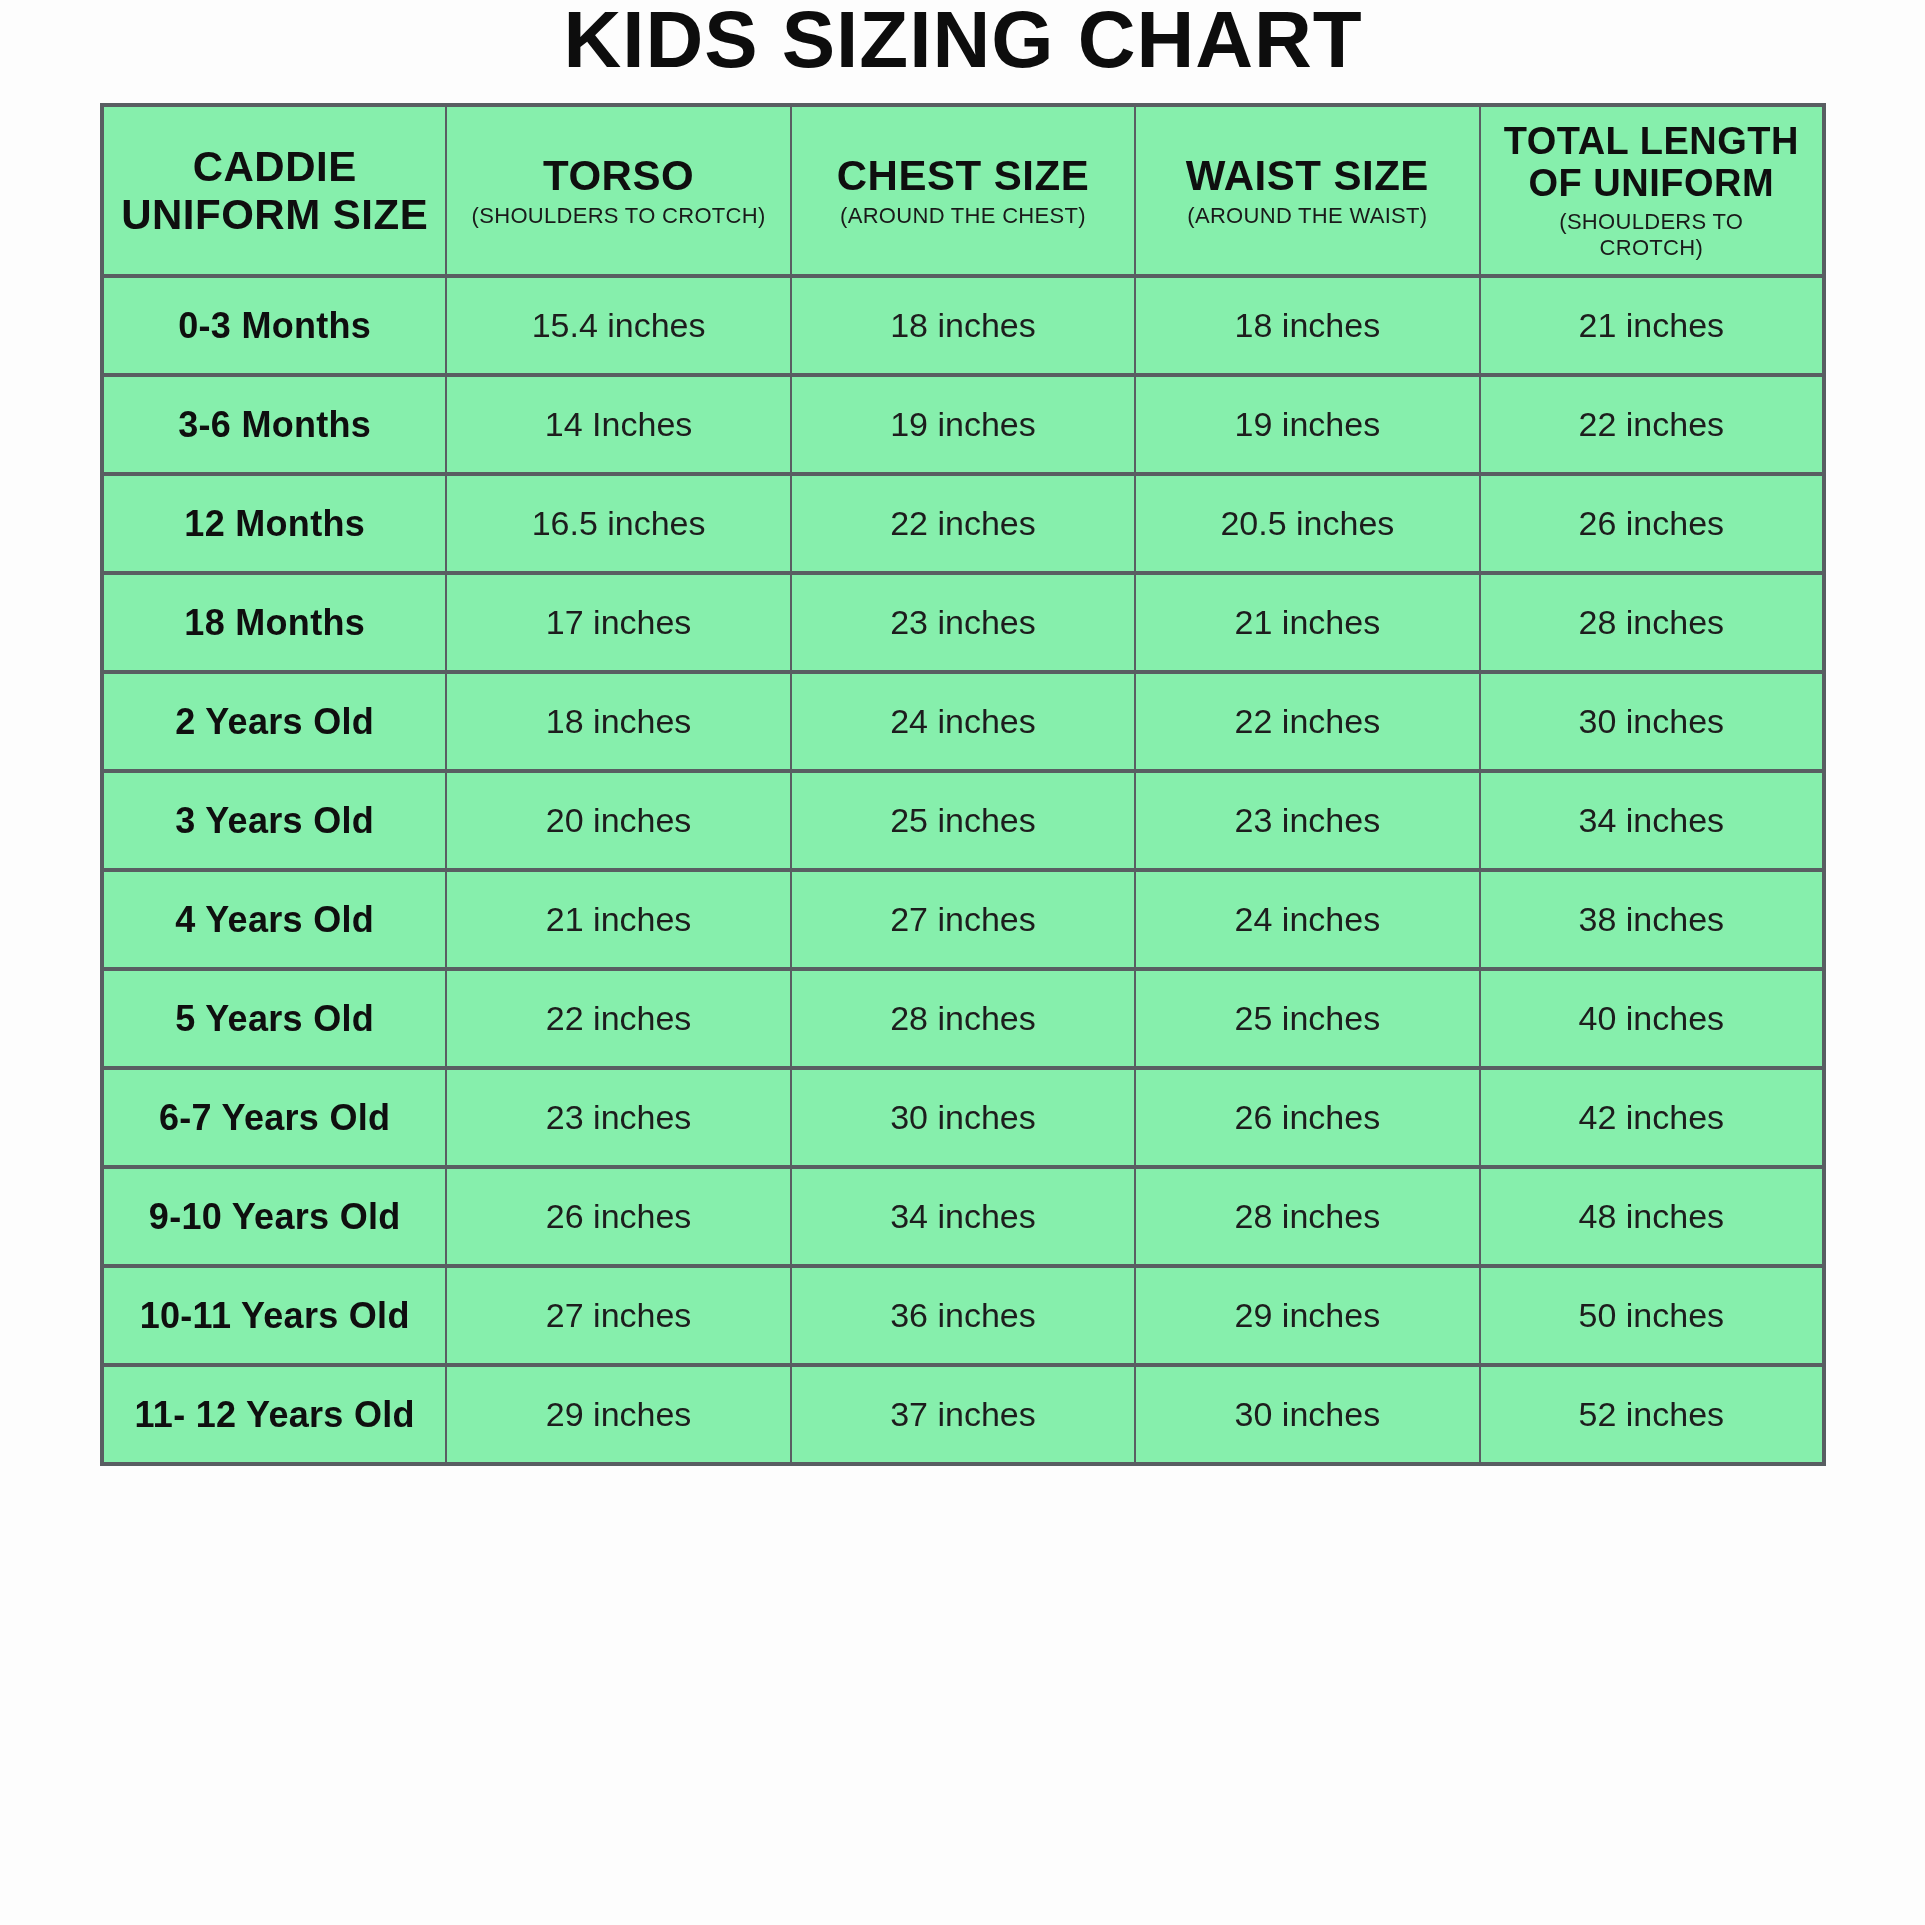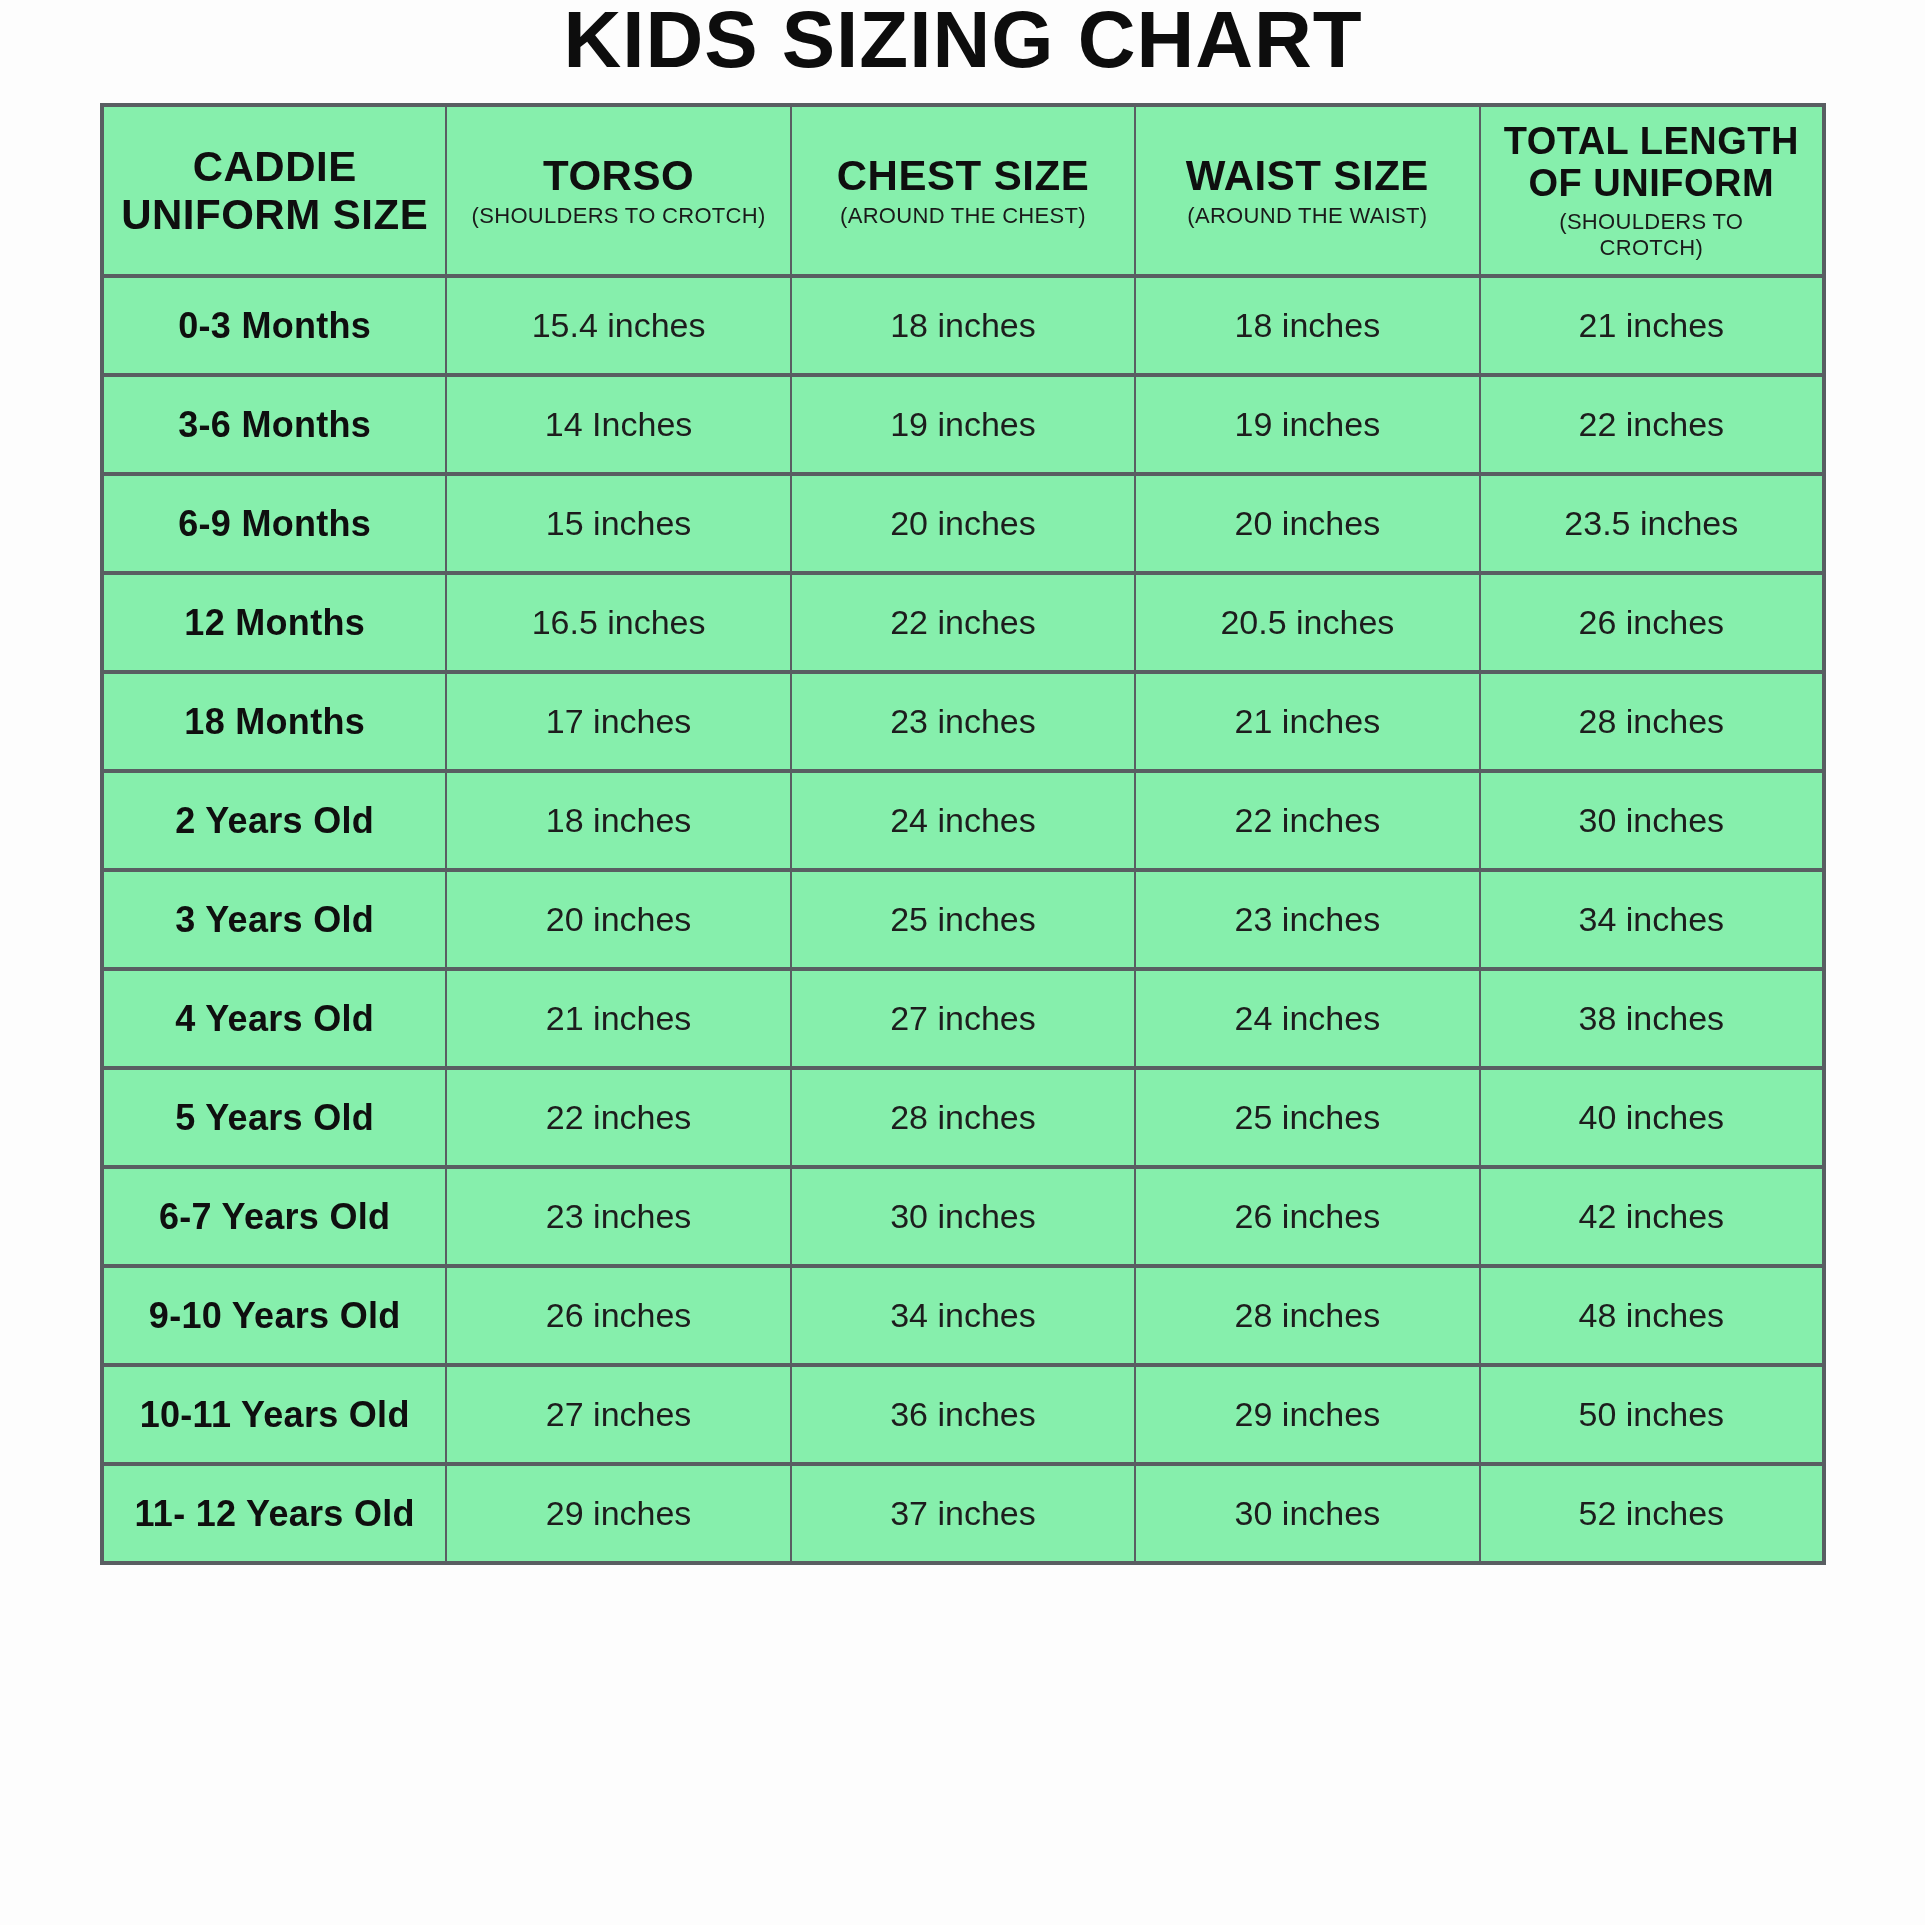--- a/index.html
+++ b/index.html
@@ -130,27 +130,20 @@
       <td class="val-cell">21 inches</td>
     </tr>
     <tr>
       <td class="size-cell">3-6 Months</td>
       <td class="val-cell">14 Inches</td>
       <td class="val-cell">19 inches</td>
       <td class="val-cell">19 inches</td>
       <td class="val-cell">22 inches</td>
     </tr>
     <tr>
-      <td class="size-cell">6-9 Months</td>
-      <td class="val-cell">15 inches</td>
-      <td class="val-cell">20 inches</td>
-      <td class="val-cell">20 inches</td>
-      <td class="val-cell">23.5 inches</td>
-    </tr>
-    <tr>
       <td class="size-cell">12 Months</td>
       <td class="val-cell">16.5 inches</td>
       <td class="val-cell">22 inches</td>
       <td class="val-cell">20.5 inches</td>
       <td class="val-cell">26 inches</td>
     </tr>
     <tr>
       <td class="size-cell">18 Months</td>
       <td class="val-cell">17 inches</td>
       <td class="val-cell">23 inches</td>

